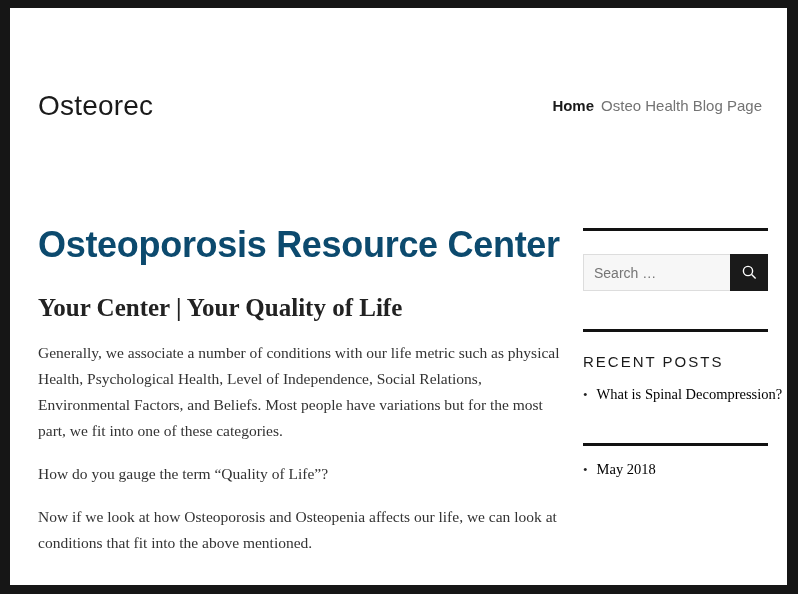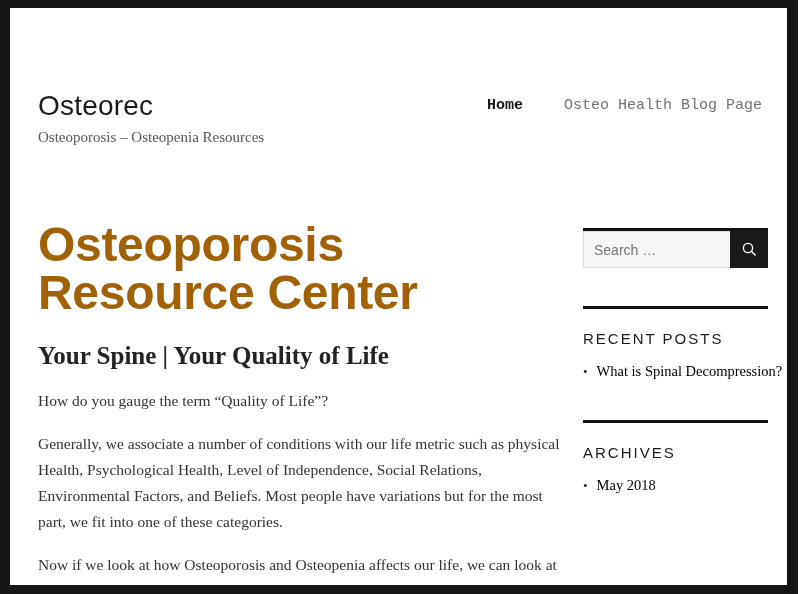--- a/index.html
+++ b/index.html
@@ -26,51 +26,51 @@
     color: #1a1a1a; letter-spacing: 0.2px;
     text-decoration: none; display: inline-block; cursor: pointer;
   }
   .site-tagline {
     margin: 7px 0 0;
     font-family: "Liberation Serif", serif;
     font-size: 15px; color: #555; line-height: 18px;
   }
   .main-nav {
     position: absolute; right: 25px; top: 89px;
-    display: flex; gap: 41px; align-items: baseline; font-family: Liberation Mono, monospace;
+    display: flex; gap: 7px; align-items: baseline;
   }
   .main-nav a { text-decoration: none; font-size: 15px; line-height: 18px; cursor: pointer; }
   .nav-active { color: #1a1a1a; font-weight: 700; }
   .nav-normal { color: #737373; font-weight: 400; }
   
   .main-col { position: absolute; left: 28px; top: 213px; width: 530px; }
   .page-title {
     margin: 0;
-    font-size: 48px; font-weight: 700; line-height: 48px;
-    color: #a16207; letter-spacing: -0.3px;
+    font-size: 36px; font-weight: 700; line-height: 48px;
+    color: #0c4a6e; letter-spacing: -0.3px;
   }
   .post-title {
     margin: 24px 0 0;
     font-family: "Liberation Serif", serif;
     font-size: 25px; font-weight: 700; line-height: 30px;
     color: #222;
   }
   .main-col p {
     margin: 17px 0 0;
     font-family: "Liberation Serif", serif;
     font-size: 15.5px; line-height: 26px; color: #333;
   }
   
   .sidebar { position: absolute; left: 573px; top: 220px; width: 185px; }
   .widget-divider { height: 3px; background: #121212; }
   .widget { margin-top: 0; }
   .widget + .widget { margin-top: 38px; }
   .widget-archives { margin-top: 40px; }
   .widget-comments { margin-top: 40px; }
-  .search-form { margin-top: 0; display: flex; height: 37px; width: 185px; }
+  .search-form { margin-top: 23px; display: flex; height: 37px; width: 185px; }
   .search-input {
     flex: 1; min-width: 0;
     border: 1px solid #ddd; border-right: none;
     background: #f7f7f7;
     padding: 0 0 0 10px;
     font-family: "Liberation Sans", sans-serif;
     font-size: 14px; color: #555;
     outline: none;
   }
   .search-input::placeholder { color: #757575; opacity: 1; }
@@ -96,34 +96,33 @@
   .widget li a { color: #000000; text-decoration: none; cursor: pointer; }
 </style>
 </head>
 <body>
 
 <div class="page">
 
   <header>
     <div class="branding">
       <a class="site-title">Osteorec</a>
-      <p class="site-tagline">Osteoporosis – Osteopenia Resources</p>
     </div>
     <nav class="main-nav">
       <a class="nav-active">Home</a>
       <a class="nav-normal">Osteo Health Blog Page</a>
     </nav>
   </header>
 
   <main class="main-col">
     <h1 class="page-title">Osteoporosis Resource Center</h1>
-    <h2 class="post-title">Your Spine | Your Quality of Life</h2>
+    <h2 class="post-title">Your Center | Your Quality of Life</h2>
+    <p>Generally, we associate a number of conditions with our life metric such as physical Health, Psychological Health, Level of Independence, Social Relations, Environmental Factors, and Beliefs. Most people have variations but for the most part, we fit into one of these categories.</p>
     <p>How do you gauge the term “Quality of Life”?</p>
-    <p>Generally, we associate a number of conditions with our life metric such as physical Health, Psychological Health, Level of Independence, Social Relations, Environmental Factors, and Beliefs. Most people have variations but for the most part, we fit into one of these categories.</p>
-    <p>Now if we look at how Osteoporosis and Osteopenia affects our life, we can look at conditions that fit into the above associate.</p>
+    <p>Now if we look at how Osteoporosis and Osteopenia affects our life, we can look at conditions that fit into the above mentioned.</p>
   </main>
 
   <aside class="sidebar">
 
     <section class="widget">
       <div class="widget-divider"></div>
       <form class="search-form">
         <input class="search-input" type="text" placeholder="Search …" style="">
         <button class="search-button" type="submit">
           <span style="display:flex;">
@@ -143,21 +142,20 @@
         <li>
           <span class="bullet">•</span>
           <a>What is Spinal Decompression?</a>
         </li>
       </ul>
     </section>
 
 
     <section class="widget widget-archives">
       <div class="widget-divider"></div>
-      <h2 class="widget-title">ARCHIVES</h2>
       <ul>
         <li>
           <span class="bullet">•</span>
           <a>May 2018</a>
         </li>
       </ul>
     </section>
 
   </aside>
 </div>

